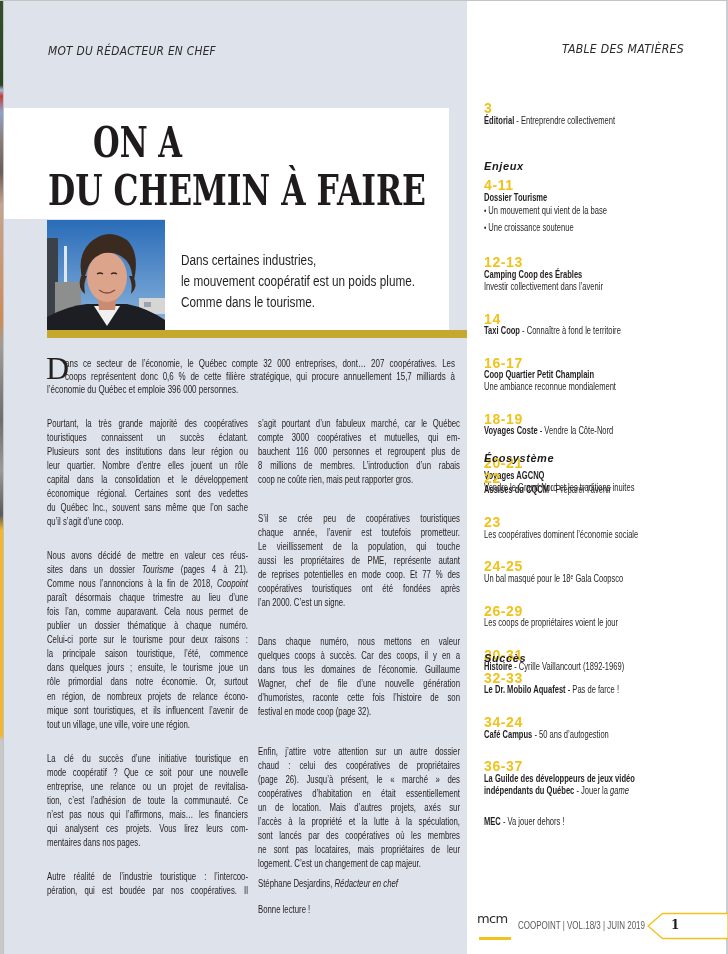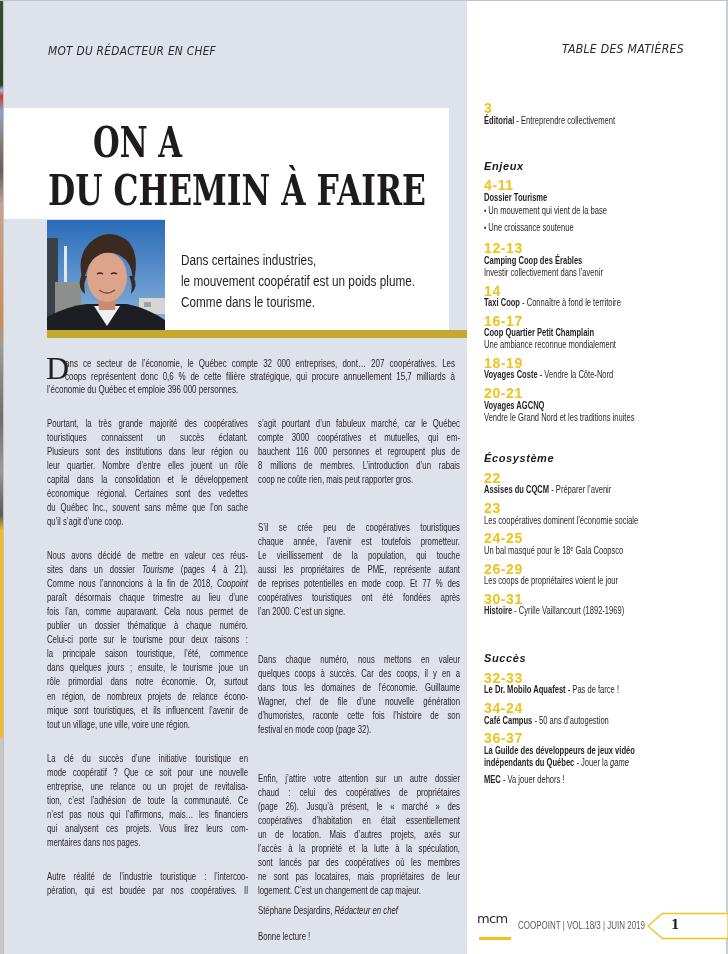--- a/index.html
+++ b/index.html
@@ -35,35 +35,35 @@
   #intro-dc{left:65px;top:356.5px}
   #intro-rest{left:47px;top:382.5px}
   .il{font-size:10.5px;line-height:13px}
 
   #col1{left:47px;top:415.7px}
   #col2{left:258px;top:415.7px}
   .bl{font-size:10.5px;line-height:14.05px}
   .fl{white-space:nowrap;text-align:justify;text-align-last:justify;transform-origin:0 0}
   .fl.last{text-align-last:left}
   #col1 .para + .para{margin-top:20px}
-  #col2 .para + .para{margin-top:34px}
+  #col2 .para + .para{margin-top:25px}
   #col2 .para.para-closing{margin-top:11.5px}
   #col2 .para.para-signature{margin-top:6px}
 
   #right-page{left:467px;top:1px;width:259px;height:953px;background:#fff}
   #right-edge{left:726px;top:0;width:2px;height:954px;background:#c9cdd4}
 
   #toc{left:484px;top:0;width:241px;height:900px}
   .toc-section{position:absolute;left:0;width:241px}
   .toc-section:nth-child(1){top:102px}
   .toc-section:nth-child(2){top:158.7px}
   .toc-section:nth-child(3){top:451.3px}
   .toc-section:nth-child(4){top:651.3px}
   .toc-heading{font-weight:bold;font-style:italic;font-size:11px;line-height:14px;letter-spacing:.6px;color:#1b1b1b}
-  .toc-entry{margin-top:6px}
+  .toc-entry{margin-top:20px}
   .toc-section > .toc-entry:first-child{margin-top:0}
   .toc-heading + .toc-entry{margin-top:6.5px}
   .toc-pages{font-weight:bold;font-size:14px;line-height:12.5px;letter-spacing:.6px;color:var(--toc-yellow,#efc21c)}
   .toc-line{font-size:10.5px;line-height:11.8px;text-align-last:left}
   .toc-bullet{line-height:15.5px}
   .toc-bullet:first-of-type{margin-top:1px}
   .bdot::before{content:"\2022";font-size:9px}
 
   #footer-logo{left:477px;top:911px;width:36px;height:16px}
   #footer-underline{left:479px;top:937px;width:32px;height:3px;background:var(--toc-yellow,#efc21c)}

